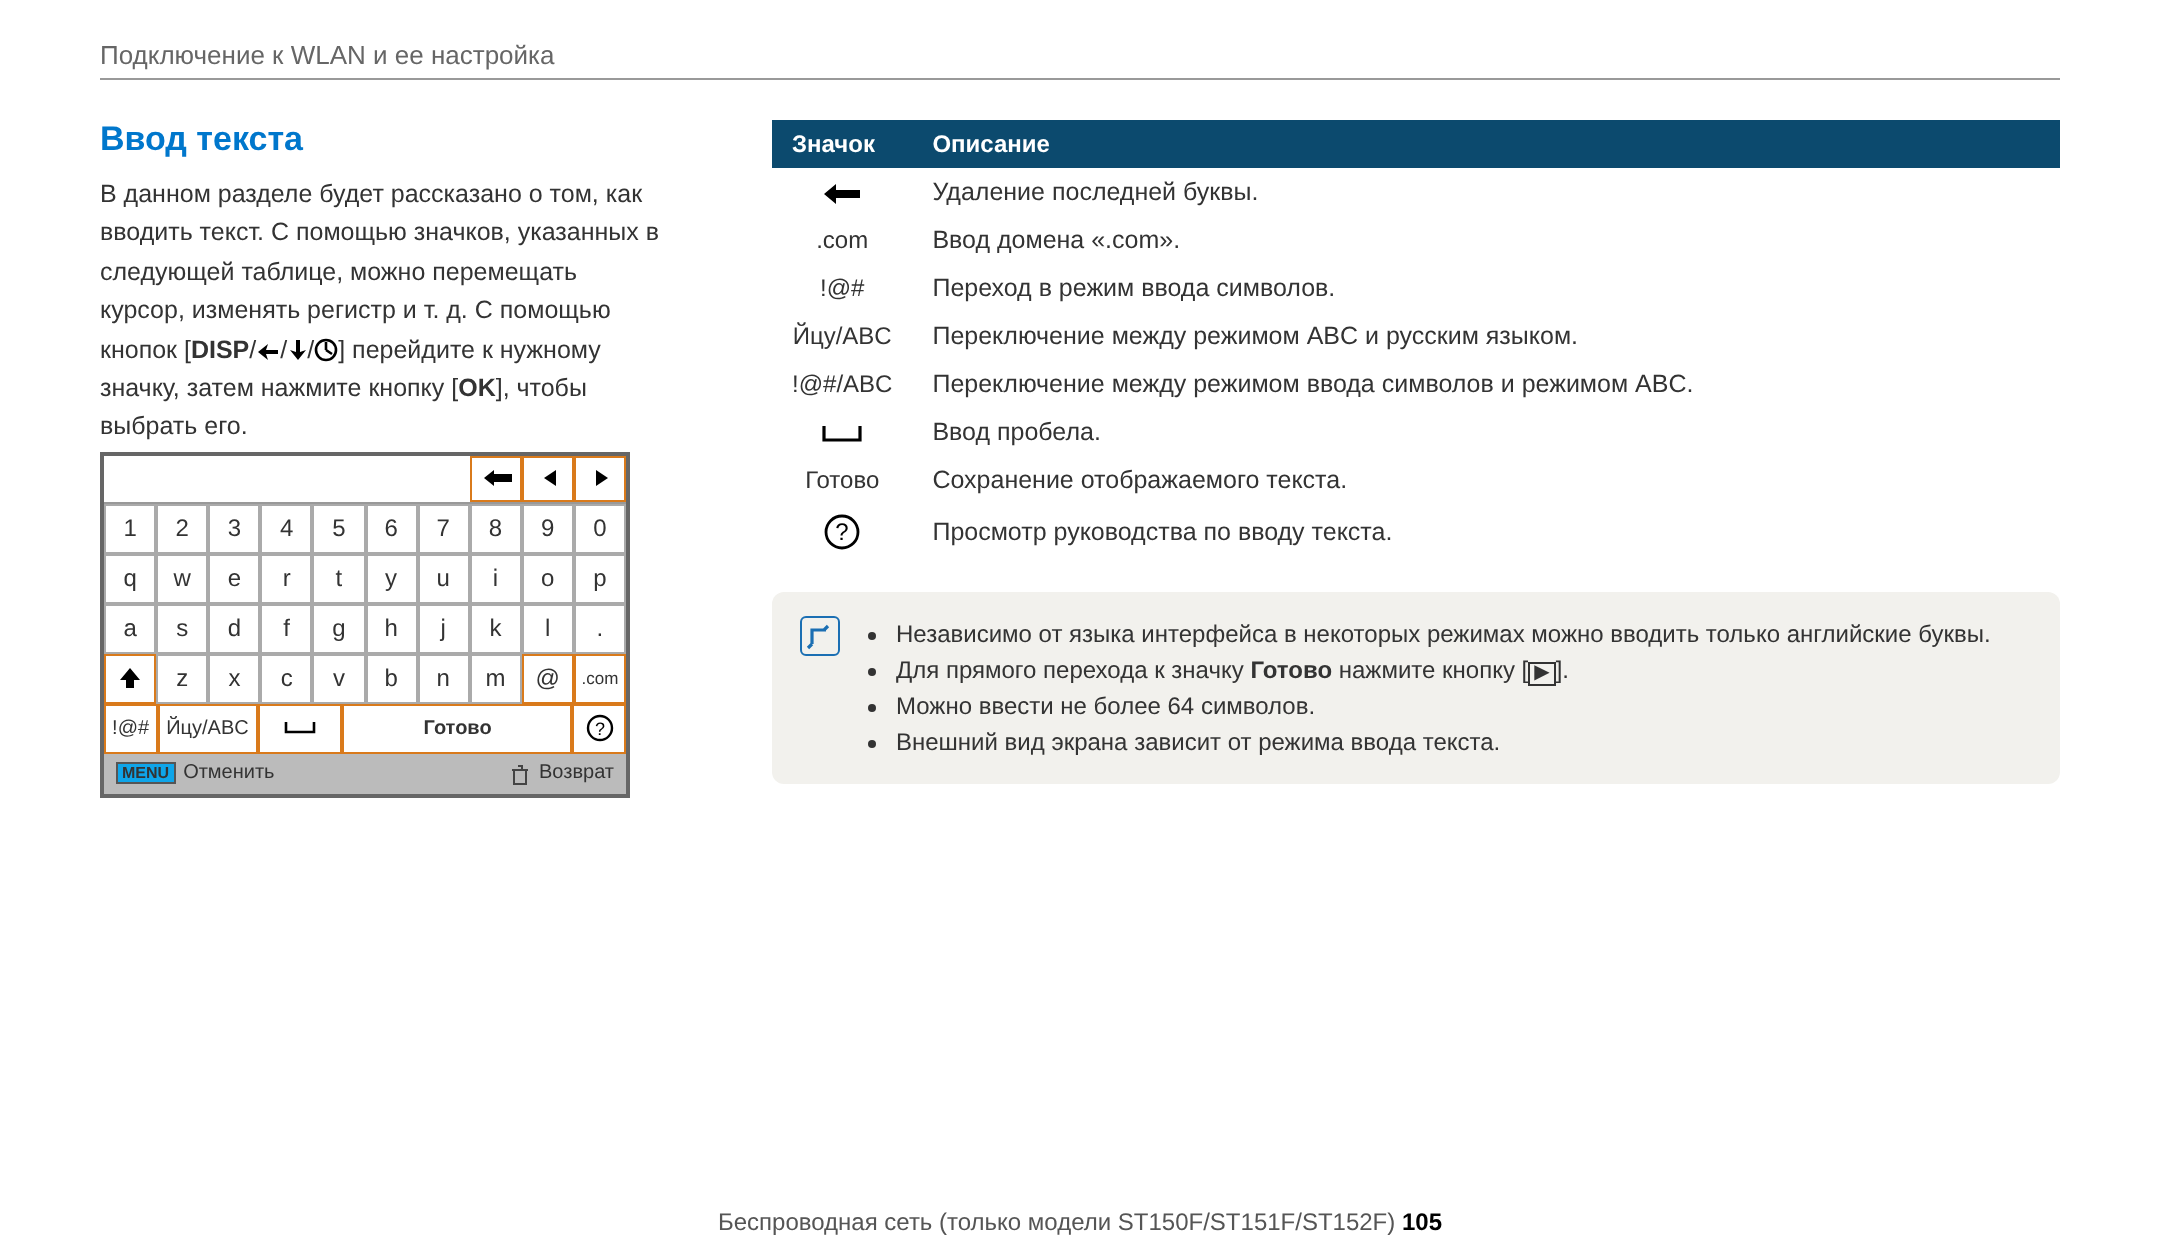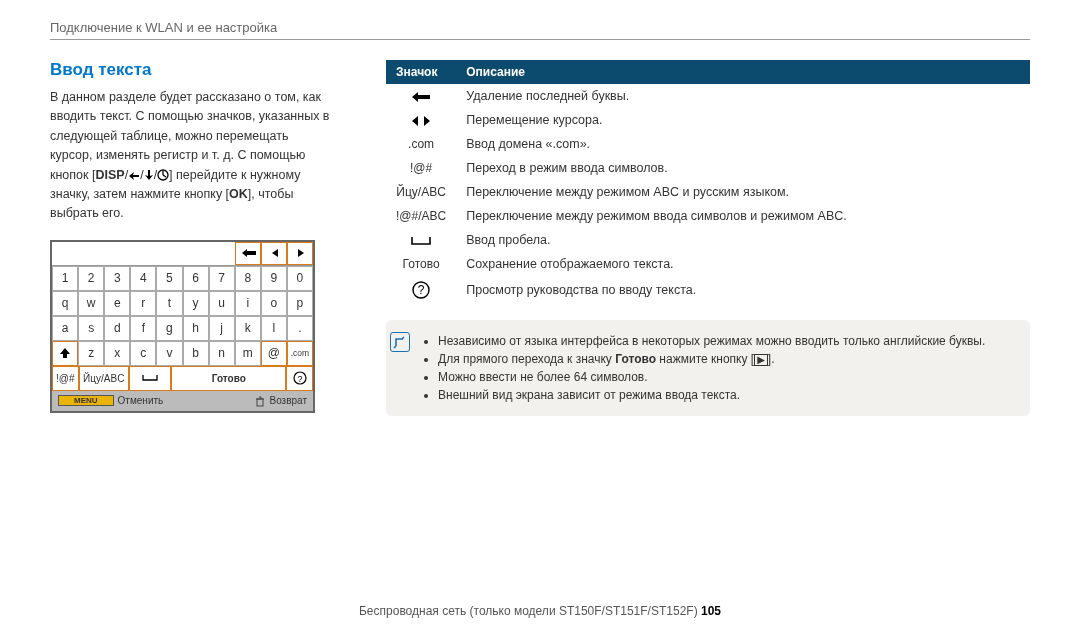--- a/index.html
+++ b/index.html
@@ -8,46 +8,46 @@
     background: #fff;
     color: #333;
     width: 1080px;
     height: 630px;
     padding: 20px 50px;
     position: relative;
   }
   .header { font-size: 13px; color: #666; margin-bottom: 4px; }
   hr { border: none; border-top: 1px solid #999; margin-bottom: 20px; }
   .section-title { color: #0077cc; font-size: 17px; font-weight: bold; margin-bottom: 8px; }
-  .intro { font-size: 12.5px; line-height: 1.55; margin-bottom: 16px; }
+  .intro { font-size: 12.5px; line-height: 1.55; margin-bottom: 2px; }
   .intro svg, .intro-icon { vertical-align: -2px; }
   .columns { display: flex; gap: 56px; }
   .left { width: 280px; }
   .right { flex: 1; }
 
   .kb-frame { border: 2px solid #666; width: 265px; }
   .kb-toprow { display:flex; justify-content:flex-end; border-bottom:1px solid #999; height:24px; }
   .kb-top-btn { width:26px; border-left:1px solid #999; display:flex; align-items:center; justify-content:center; font-size:11px; }
   .kb-top-btn.hl { outline:1.5px solid #d97a1b; outline-offset:-1px; }
   .kb-grid { display:grid; grid-template-columns: repeat(10, 1fr); }
   .kb-cell { border:0.5px solid #aaa; height:25px; display:flex; align-items:center; justify-content:center; font-size:12px; background:#fff; }
   .kb-cell.hl, .kb-bot-btn.hl { outline:1.5px solid #d97a1b; outline-offset:-1px; z-index:1; }
   .kb-bottom { display:flex; }
   .kb-bot-btn { border:0.5px solid #aaa; height:25px; display:flex; align-items:center; justify-content:center; font-size:10px; }
   .kb-footer { display:flex; background:#bbb; height:20px; font-size:10px; align-items:center; }
   .kb-footer-item { display:flex; align-items:center; gap:4px; padding:0 6px; }
-  .menu-box { background:#eab308; border:1px solid #555; padding:0 15px; font-size:8px; font-weight:bold; }
+  .menu-box { background:#0ea5e9; border:1px solid #555; padding:0 2px; font-size:8px; font-weight:bold; }
 
   .desc-table { width:100%; border-collapse: collapse; font-size:12.5px; }
   .desc-table th { background:#0c4a6e; color:#fff; text-align:left; padding:5px 10px; font-weight:bold; font-size:12px; }
   .desc-table td { padding:5px 10px; vertical-align:middle; }
   .desc-table td:first-child { width:70px; text-align:center; }
   .desc-table .icon-cell svg { vertical-align:middle; }
 
-  .note-box { display:flex; gap:12px; background:#f2f1ed; border-radius:6px; padding:12px 4px; margin-top:16px; font-size:12px; line-height:1.5; }
+  .note-box { display:flex; gap:12px; background:#f2f1ed; border-radius:6px; padding:12px 14px; margin-top:16px; font-size:12px; line-height:1.5; }
   .note-icon-wrap { flex:0 0 auto; }
   .note-box ul { list-style: disc; padding-left: 16px; }
   .note-icon { width:20px; height:20px; border:1.5px solid #1b6fb3; border-radius:3px; display:flex; align-items:center; justify-content:center; color:#1b6fb3; font-weight:bold; }
 
   .footer { position:absolute; bottom:12px; width:980px; text-align:center; font-size:12px; color:#555; }
   .footer b { font-weight:bold; color:#000; }
   .playbox { display:inline-block; border:1px solid #333; padding:0 2px; font-size:10px; line-height:1; }
 </style>
 </head>
 <body>
@@ -182,26 +182,20 @@
       </tr>
         </thead>
       <tbody id="desc-body">
           <tr>
             <td class="icon-cell"><svg width="20" height="12">
                 <path d="M1 6 L7 1 V4 H19 V8 H7 V11 Z" fill="#000"></path>
               </svg></td>
             <td>Удаление последней буквы.</td>
           </tr>
           <tr>
-            <td class="icon-cell"><svg width="26" height="12">
-                <path d="M10 1 L4 6 L10 11 Z M16 1 L22 6 L16 11 Z" fill="#000"></path>
-              </svg></td>
-            <td>Перемещение курсора.</td>
-          </tr>
-          <tr>
             <td class="icon-cell" style="font-size: 12px;">.com</td>
             <td>Ввод домена «.com».</td>
           </tr>
           <tr>
             <td class="icon-cell" style="font-size: 12px;">!@#</td>
             <td>Переход в режим ввода символов.</td>
           </tr>
           <tr>
             <td class="icon-cell" style="font-size: 12px;">Йцу/ABC</td>
             <td>Переключение между режимом ABC и русским языком.</td>

